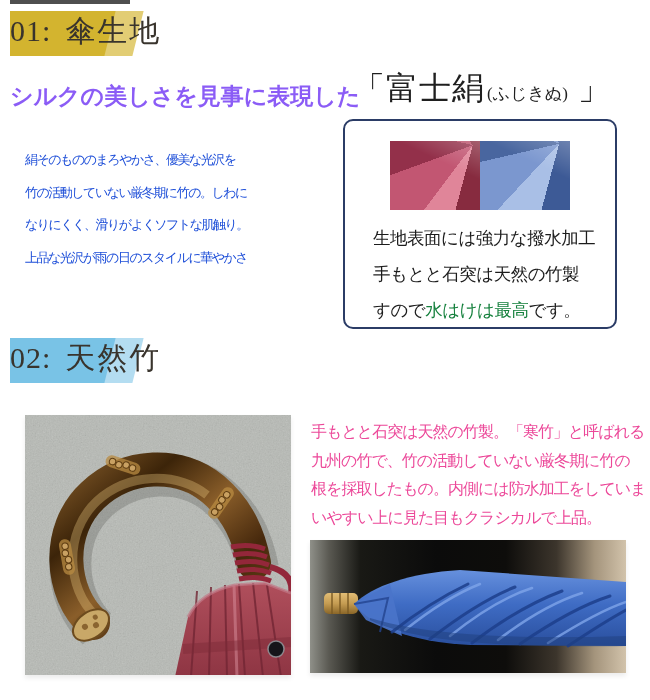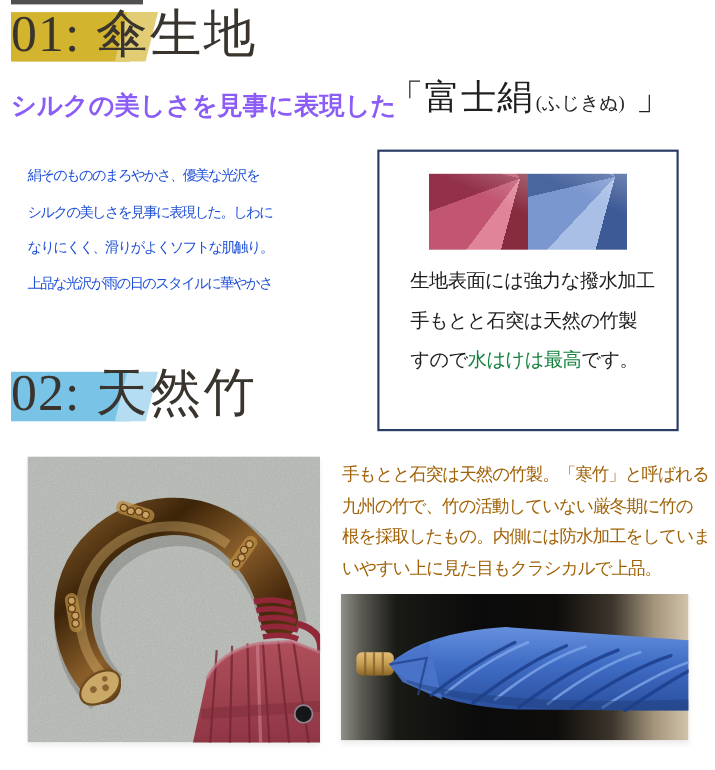--- a/index.html
+++ b/index.html
@@ -7,56 +7,56 @@
         font-family:"Liberation Serif","DejaVu Serif",serif;}
   .topbar{position:absolute;left:10px;top:0;width:120px;height:4px;background:#4f4f4f;}
 
   
   .heading{position:absolute;left:10px;height:62px;}
   .h1{top:2px;} .h2{top:329px;}
   .heading .hl{position:absolute;left:0;top:9px;width:108px;height:45px;z-index:0;}
   .heading .hl-ext{position:absolute;left:100px;top:9px;width:28px;height:45px;transform:skewX(-14deg);z-index:0;}
   .h1 .hl{background:#d3b42f;} .h1 .hl-ext{background:#e2cd74;}
   .h2 .hl{background:#79c3e6;} .h2 .hl-ext{background:#b4ddf1;}
-  .heading .txt{position:relative;z-index:1;display:flex;gap:14px;font-size:47px;line-height:58px;
+  .heading .txt{position:relative;z-index:1;display:flex;gap:14px;font-size:30px;line-height:58px;
                 color:#39342d;letter-spacing:1px;white-space:nowrap;}
   .heading .txt .h-title{letter-spacing:2px;}
 
   .subtitle{position:absolute;left:10px;top:81px;font-size:23px;font-weight:bold;
             color:#8b5cf6;letter-spacing:0;white-space:nowrap;}
 
   .product{position:absolute;left:353px;top:66px;display:flex;align-items:baseline;
            color:#1f1f1f;white-space:nowrap;}
   .product .big{font-size:32px;letter-spacing:1px;line-height:44px;}
   .product .ruby{font-size:17px;margin-left:2px;text-align:center;}
   .product .close{font-size:32px;margin-left:10px;}
 
   .body1{position:absolute;left:25px;top:144px;font-size:13px;line-height:32.5px;
          color:#1d4ed8;letter-spacing:-1.5px;white-space:nowrap;}
 
   
-  .infobox{position:absolute;left:343px;top:136px;width:274px;height:256px;box-sizing:border-box;
-           border:2px solid #2b3c66;border-radius:0;background:#fff;}
+  .infobox{position:absolute;left:343px;top:119px;width:274px;height:210px;box-sizing:border-box;
+           border:2px solid #2b3c66;border-radius:10px;background:#fff;}
   .swatches{position:absolute;left:45px;top:20px;display:flex;}
   .swatch{width:90px;height:69px;}
   .swatch-red{background:
      linear-gradient(205deg, rgba(255,255,255,0.25), rgba(0,0,0,0) 35%),
      conic-gradient(from 195deg at 92% 6%, #e08599 0 22deg, #c25672 22deg 55deg,
                     #93304a 55deg 88deg, #b84e68 88deg 125deg, #872b3f 125deg 360deg);}
   .swatch-blue{background:
      linear-gradient(205deg, rgba(255,255,255,0.25), rgba(0,0,0,0) 35%),
      conic-gradient(from 195deg at 88% 4%, #a9bfe6 0 28deg, #7b97cf 28deg 62deg,
                     #49669f 62deg 98deg, #7390c8 98deg 138deg, #3d5a96 138deg 360deg);}
   .boxtext{position:absolute;left:28px;top:99px;font-size:17.5px;line-height:36px;
            color:#1c1c1c;letter-spacing:-0.5px;white-space:nowrap;}
   .hl-blue-text{color:#15803d;}
 
   .bamboo-fig{position:absolute;left:25px;top:415px;width:266px;height:260px;box-shadow:0 3px 5px rgba(0,0,0,0.08);}
   .body2{position:absolute;left:311px;top:418px;font-size:16px;line-height:28.7px;
-         color:#a16207;letter-spacing:-1px;white-space:nowrap;}
+         color:#ec4899;letter-spacing:-1px;white-space:nowrap;}
   .umbrella-fig{position:absolute;left:310px;top:540px;width:316px;height:133px;box-shadow:0 3px 5px rgba(0,0,0,0.08);}
   svg{display:block;}
 </style>
 </head>
 <body>
 
 <div class="page">
 
   <div class="topbar"></div>
 
@@ -73,21 +73,21 @@
 
   <div class="product">
     <span class="big">「</span>
     <span class="big">富士絹</span>
     <span class="ruby">(ふじきぬ)</span>
     <span class="close">」</span>
   </div>
 
   <div class="body1">
     <div>絹そのもののまろやかさ、優美な光沢を</div>
-    <div>シルクの美しさを見事に表現した。しわに</div>
+    <div>竹の活動していない厳冬期に竹の。しわに</div>
     <div>なりにくく、滑りがよくソフトな肌触り。</div>
     <div>上品な光沢が雨の日のスタイルに華やかさ</div>
   </div>
 
   <div class="infobox">
     <div class="swatches">
       <div class="swatch swatch-red"></div>
       <div class="swatch swatch-blue"></div>
     </div>
     <div class="boxtext">

